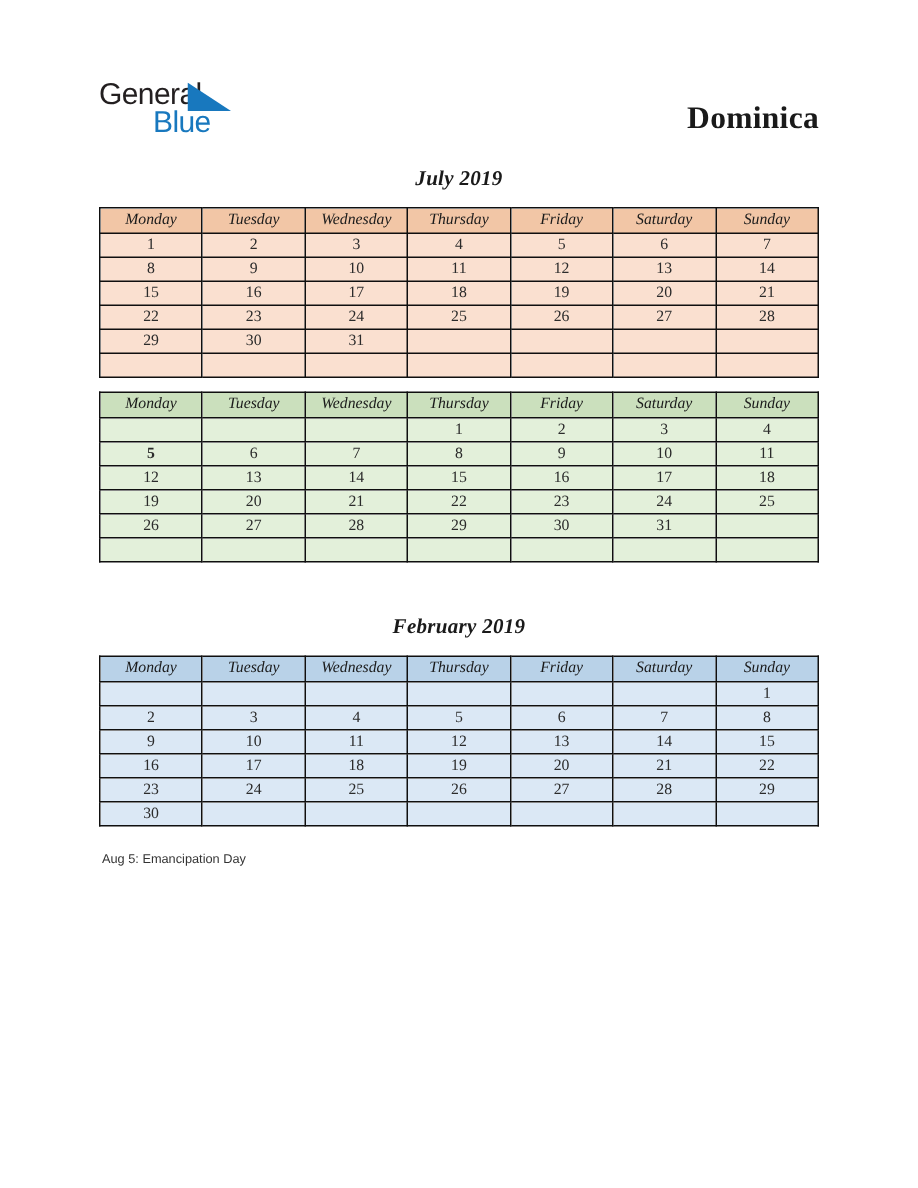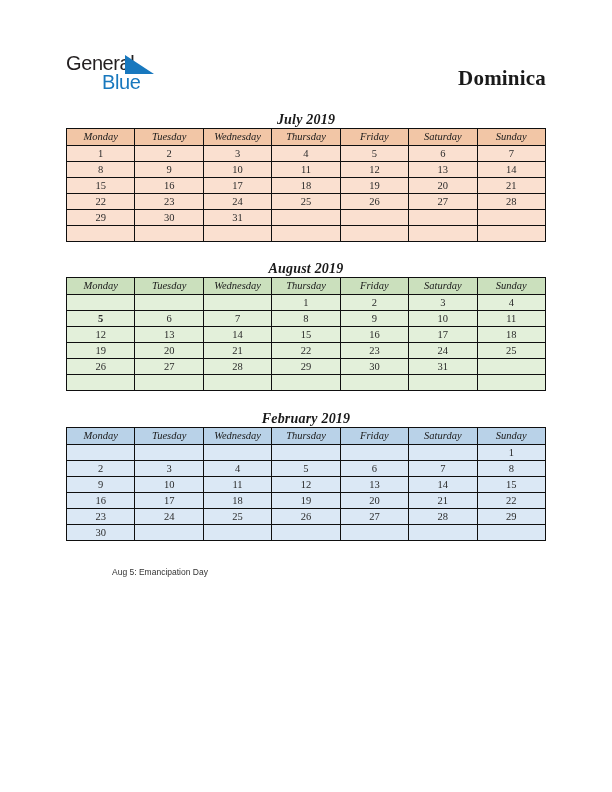--- a/index.html
+++ b/index.html
@@ -76,21 +76,21 @@
   #month-1 { top: 261px; }
   #month-2 { top: 411px; }
 
   .month-title {
     font-family: "Liberation Serif", serif;
     font-size: 14px;
     font-weight: bold;
     font-style: italic;
     color: #1a1a1a;
     text-align: center;
-    padding-bottom: 0;
+    padding-bottom: 10px;
     letter-spacing: 0.2px;
   }
 
   table.calendar {
     border-collapse: collapse;
     width: 480px;
     table-layout: fixed;
   }
   table.calendar th,
   table.calendar td {
@@ -129,21 +129,20 @@
   
   .theme-blue th { background: #b9d2e8; }
   .theme-blue td { background: #dbe8f5; }
 
   
   .footnotes {
     position: absolute;
     left: 68px;
     top: 566px;
     width: 480px;
-    margin-left: 44px;
   }
   .footnote-item {
     font-family: "Liberation Sans", sans-serif;
     font-size: 8.5px;
     color: #333333;
     line-height: 13px;
   }
 </style>
 </head>
 <body>
@@ -230,21 +229,20 @@
           <td></td>
           <td></td>
           <td></td>
           <td></td>
         </tr>
       </tbody>
   </table>
 </div>
 
 <div class="month-block" id="month-1">
-  <div class="month-title">August 2019</div>
   <table class="calendar theme-green">
     <thead>
       <tr>
         <th>Monday</th>
         <th>Tuesday</th>
         <th>Wednesday</th>
         <th>Thursday</th>
         <th>Friday</th>
         <th>Saturday</th>
         <th>Sunday</th>

